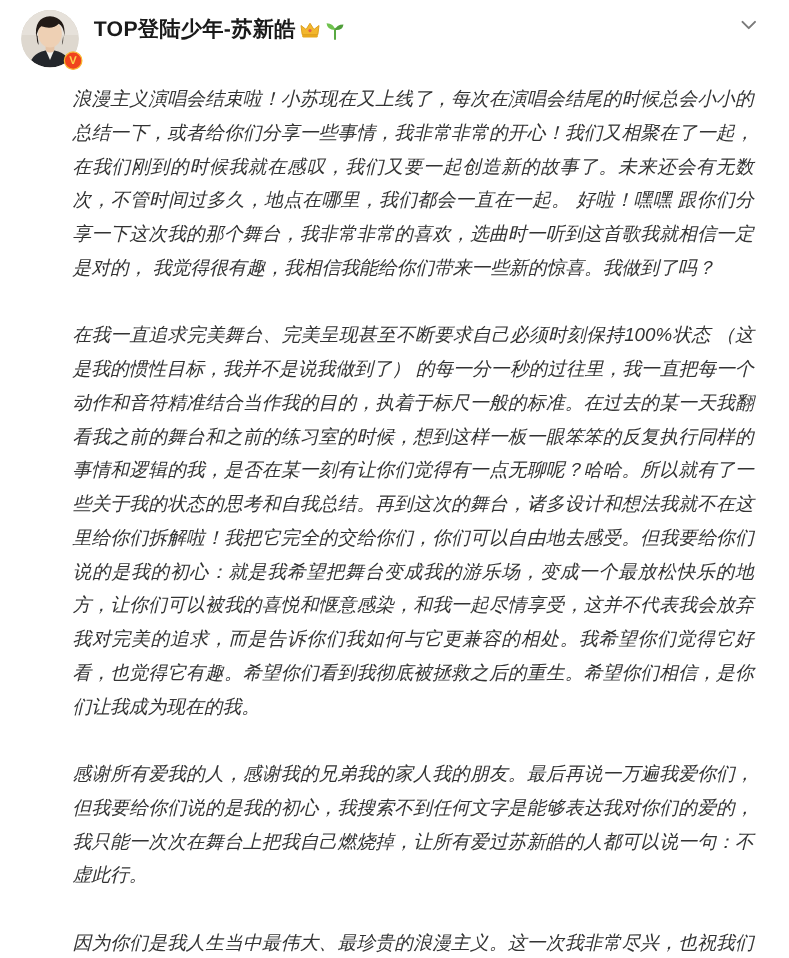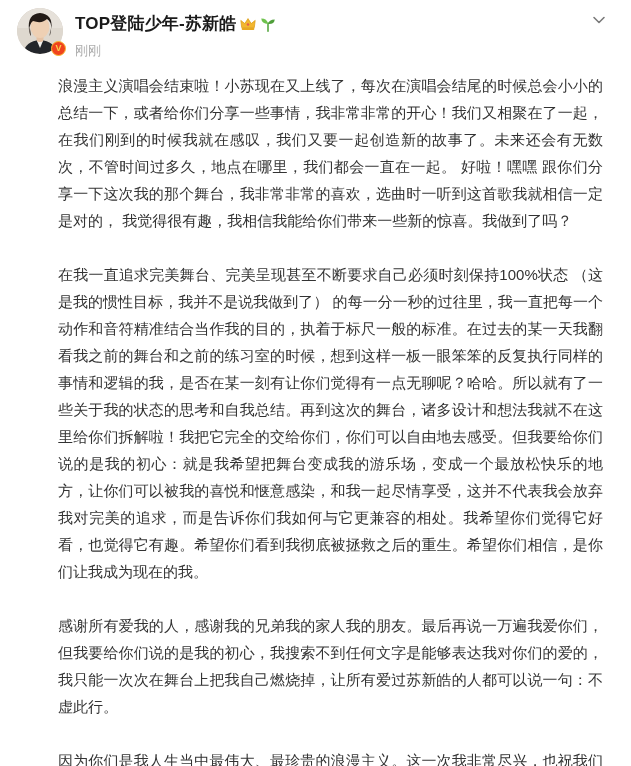--- a/index.html
+++ b/index.html
@@ -49,21 +49,21 @@
   }
 
   
   .post-body {
     padding: 12px 28px 0 58px;
     font-size: 15px;
     line-height: 27px;
     color: #333333;
     text-align: justify;
   }
-  .post-body p { margin: 0 0 27px 0; }
+  .post-body p { margin: 0 0 27px 0; font-style: italic; }
 </style>
 </head>
 <body>
 
 <div class="post">
 
   <div class="post-header">
     <div class="avatar-wrap">
       <svg class="avatar" viewBox="0 0 46 46">
         <defs>
@@ -97,21 +97,20 @@
           <path d="M3 14 L2 6 L6.5 9.5 L10 4 L13.5 9.5 L18 6 L17 14 Z" fill="#f3b72e" stroke="#d99a14" stroke-width="0.8"></path>
           <rect x="3" y="14" width="14" height="2.6" rx="1" fill="#e8a81f"></rect>
           <circle cx="10" cy="10.5" r="1.4" fill="#e45d4a"></circle>
         </svg>
         <svg class="name-emoji" viewBox="0 0 20 20">
           <path d="M10 18 L10 9" stroke="#58a942" stroke-width="1.8" stroke-linecap="round"></path>
           <path d="M10 10 Q9 4 2.5 4 Q3 10 10 10 Z" fill="#6fc24e"></path>
           <path d="M10 10 Q11 5 17.5 5 Q17 10.5 10 10 Z" fill="#4f9e3a"></path>
         </svg>
       </div>
-      <div class="timestamp">刚刚</div>
     </div>
 
     <div class="collapse-chevron">
       <svg width="16" height="16" viewBox="0 0 16 16">
         <polyline points="3,5.5 8,10.5 13,5.5" fill="none" stroke="#7a7a7a" stroke-width="1.6" stroke-linecap="round" stroke-linejoin="round"></polyline>
       </svg>
     </div>
   </div>
 
   <div class="post-body">

